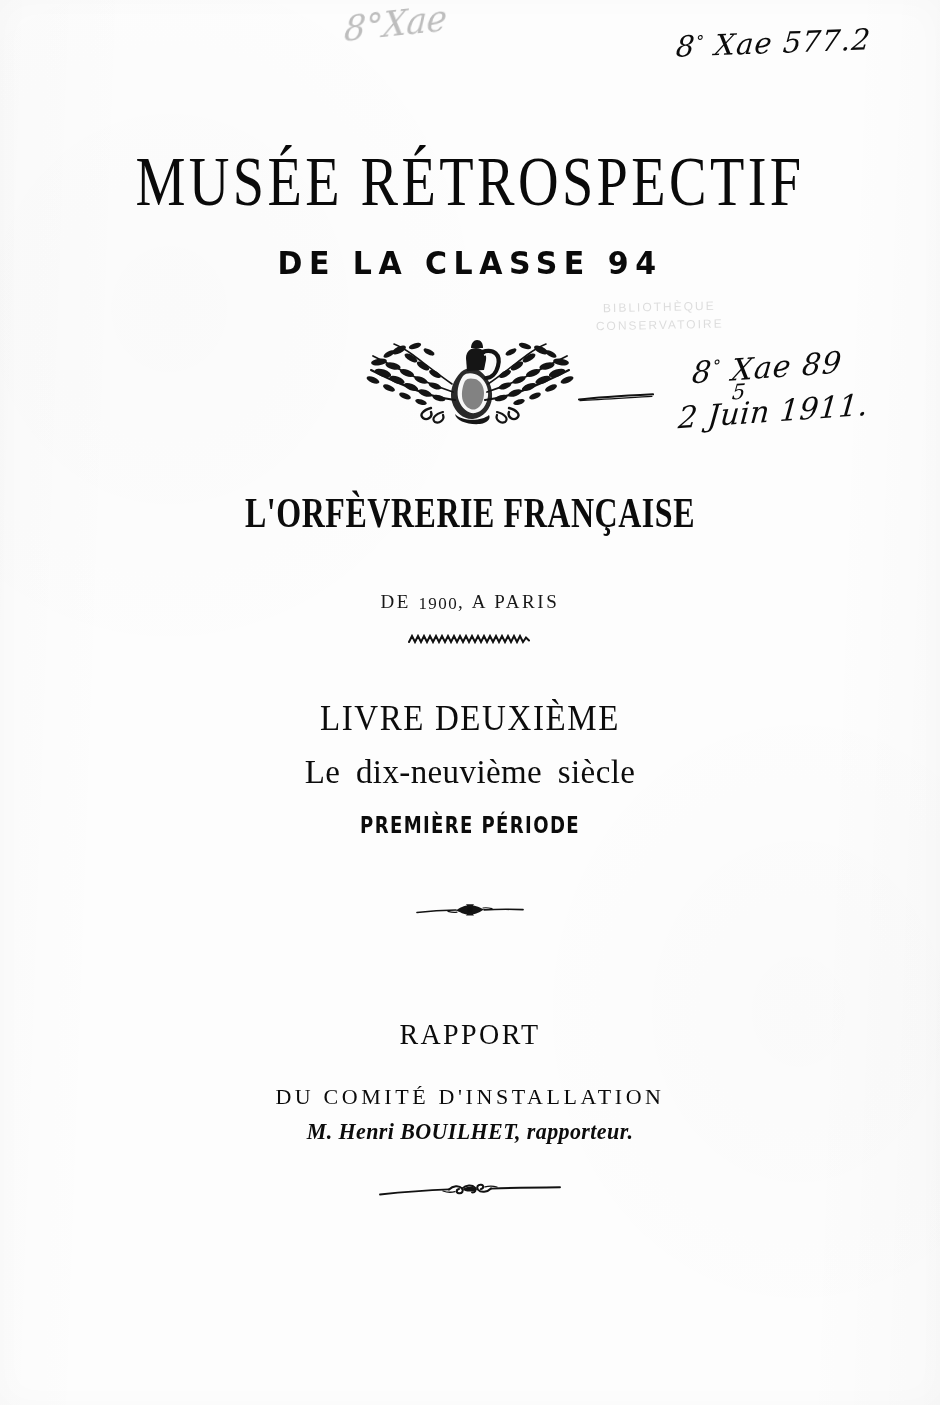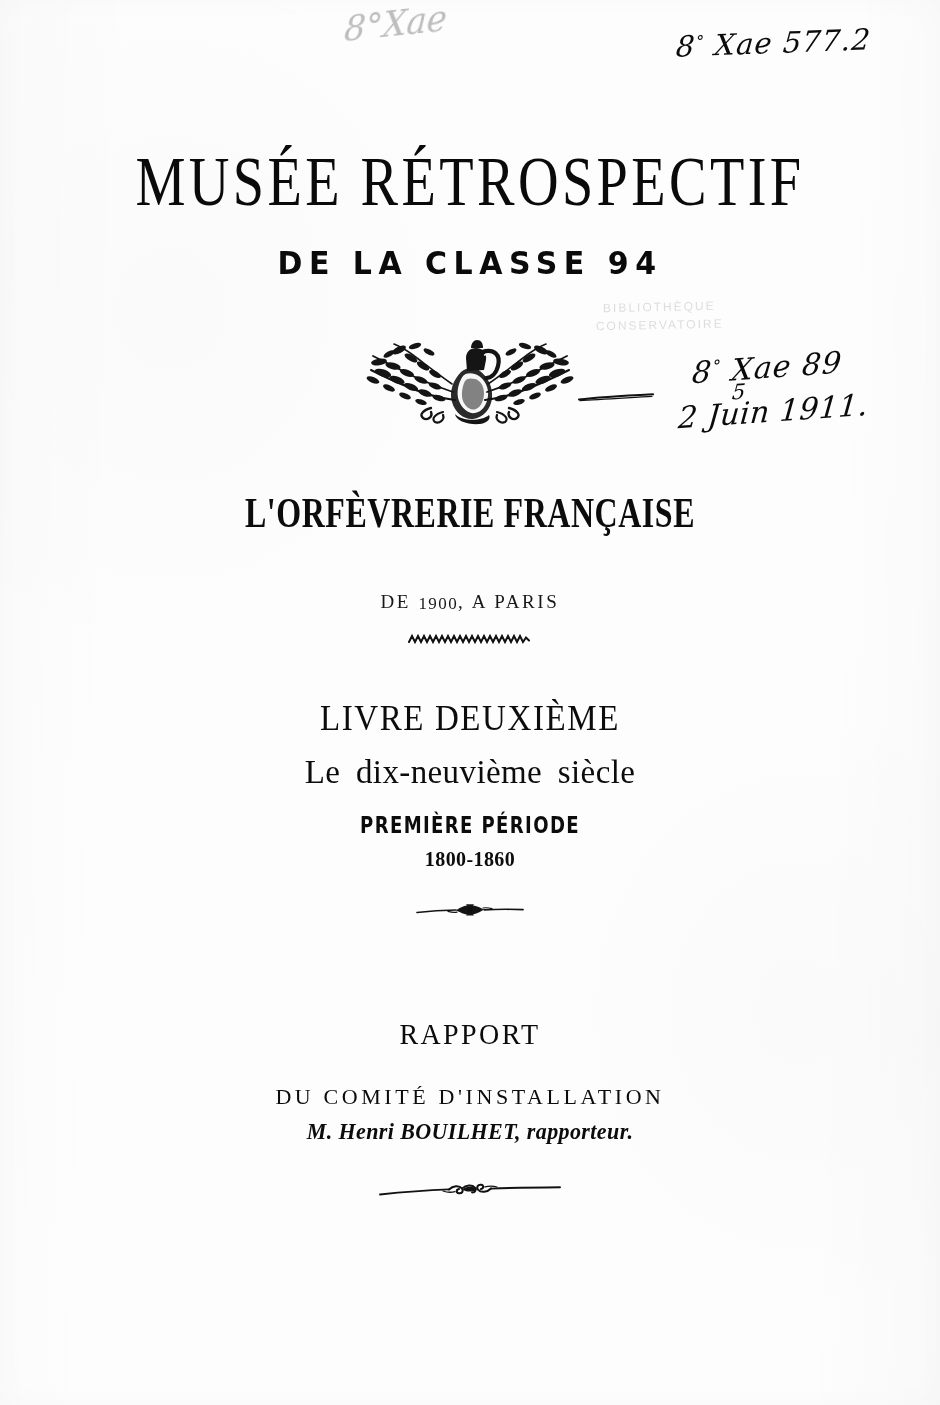--- a/index.html
+++ b/index.html
@@ -384,21 +384,20 @@
                L107,4 L110,10 L113,4 L116,10 L119,5.5 L122,8.5" fill="none" stroke="#111" stroke-width="2" stroke-linejoin="miter" stroke-linecap="round"></path>
     </svg>
   </div>
 
   <div class="centered livre">LIVRE DEUXIÈME</div>
 
   <div class="centered siecle">Le dix-neuvième siècle</div>
 
   <div class="centered periode">PREMIÈRE PÉRIODE</div>
 
-  <div class="centered years">1800-1860</div>
 
   <div class="centered rule-knot">
     <svg width="112" height="20" viewBox="0 0 112 20" aria-hidden="true">
       <path d="M3,12.5 C18,10.8 30,10.2 42,10.0" fill="none" stroke="#131313" stroke-width="1.7" stroke-linecap="round"></path>
       <path d="M109,9.6 C94,9.0 82,9.2 70,9.8" fill="none" stroke="#131313" stroke-width="1.7" stroke-linecap="round"></path>
       <path d="M42,10.2 C48,6.2 52,5.2 56,5.2 C60,5.2 64,6.2 70,9.6
                C64,13.4 60,14.6 56,14.6 C52,14.6 48,13.6 42,10.2 Z" fill="#141414" stroke="none"></path>
       <path d="M52,4.2 L56,9.8 L60,4.2 Z" fill="#141414" stroke="none"></path>
       <path d="M52,15.6 L56,10.0 L60,15.6 Z" fill="#141414" stroke="none"></path>
       <circle cx="56" cy="9.9" r="2.6" fill="#0f0f0f"></circle>

